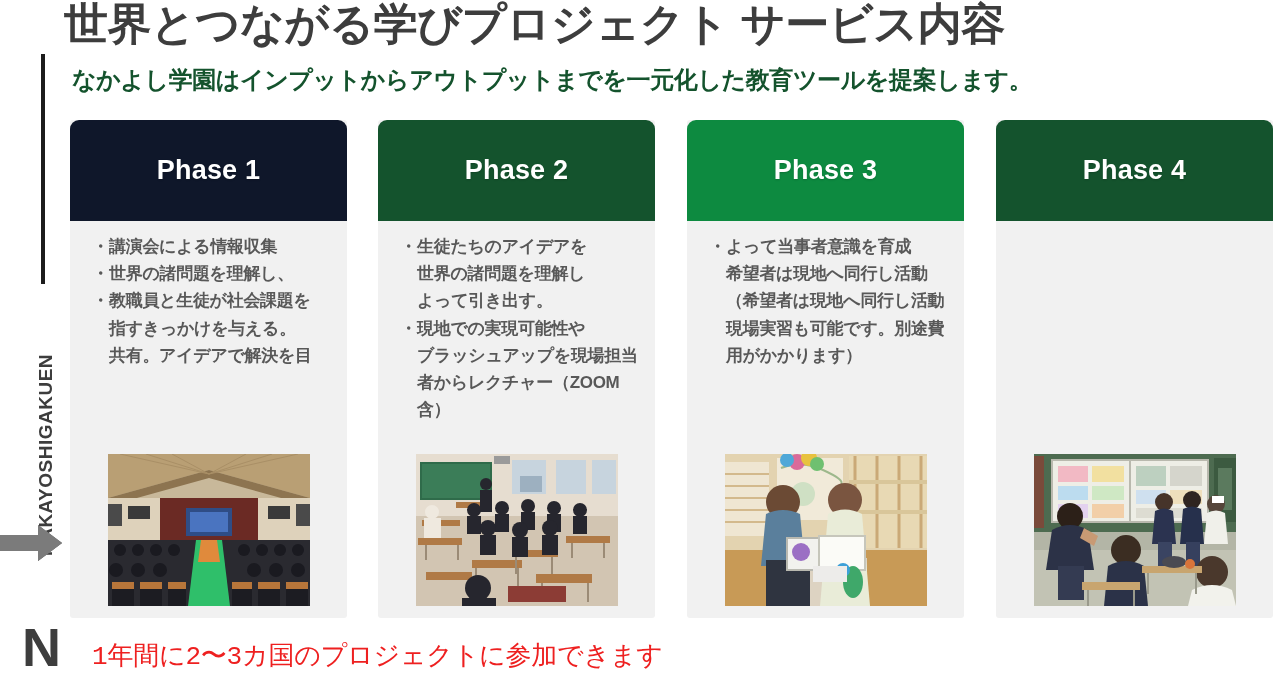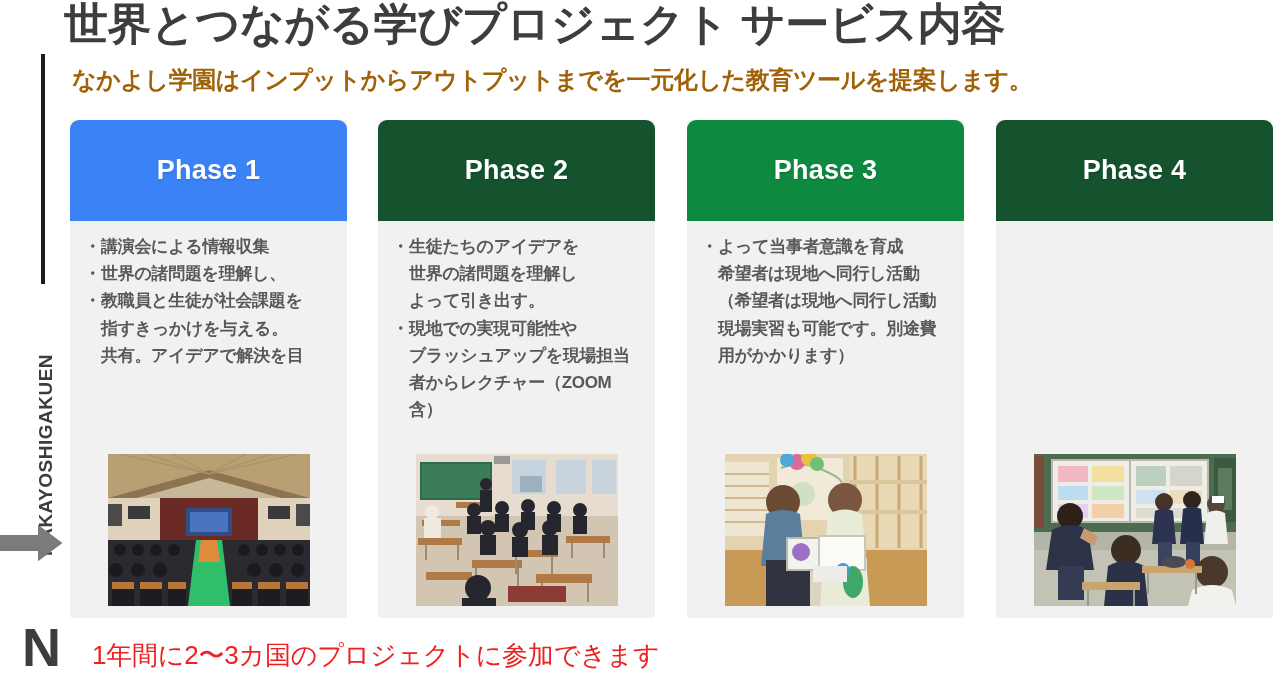--- a/index.html
+++ b/index.html
@@ -28,21 +28,21 @@
     color: #3d3d3d;
     white-space: nowrap;
     line-height: 1.18;
   }
   .page-subtitle {
     position: absolute;
     left: 72px;
     top: 64px;
     font-size: 24px;
     font-weight: 700;
-    color: #a16207;
+    color: #14532d;
     white-space: nowrap;
     letter-spacing: -0.4px;
   }
 
   
   .brand-rule {
     position: absolute;
     left: 41px;
     top: 54px;
     width: 4px;
@@ -107,21 +107,21 @@
   }
   .card-header-label {
     font-size: 27px;
     font-weight: 700;
     color: #ffffff;
     letter-spacing: 0.2px;
     text-shadow: 0 1px 2px rgba(0,0,0,0.18);
   }
 
   .card-body {
-    padding: 12px 12px 0 16px;
+    padding: 12px 12px 0 24px;
   }
   .bullet-list {
     list-style: none;
     margin: 0;
     padding: 0;
   }
   .bullet-list li {
     position: relative;
     padding-left: 15px;
     font-size: 17px;
@@ -169,39 +169,39 @@
   
   .footer-note {
     position: absolute;
     left: 92px;
     top: 638px;
     font-size: 26px;
     font-weight: 400;
     color: #ee2020;
     white-space: nowrap;
     letter-spacing: -0.2px;
-    font-family: Liberation Sans, sans-serif;
+    font-family: Liberation Mono, monospace;
   }
 </style>
 </head>
 <body>
 
 <div class="page-title">世界とつながる学びプロジェクト サービス内容</div>
 <div class="page-subtitle">なかよし学園はインプットからアウトプットまでを一元化した教育ツールを提案します。</div>
 
 <div class="brand-rule"></div>
 <div class="brand-vertical">
   <span>NAKAYOSHIGAKUEN</span>
 </div>
 <div class="brand-mark">N</div>
 
 <div class="cards">
 
   <div class="card">
-    <div class="card-header" style="background:#3b82f6">
+    <div class="card-header" style="background:#0f172a">
       <div class="card-header-label">Phase 1</div>
     </div>
     <div class="card-body">
       <ul class="bullet-list">
         <li>講演会による情報収集</li>
         <li>世界の諸問題を理解し、</li>
         <li>教職員と生徒が社会課題を</li>
         <li class="nobullet">指すきっかけを与える。</li>
         <li class="nobullet">共有。アイデアで解決を目</li>
       </ul>

